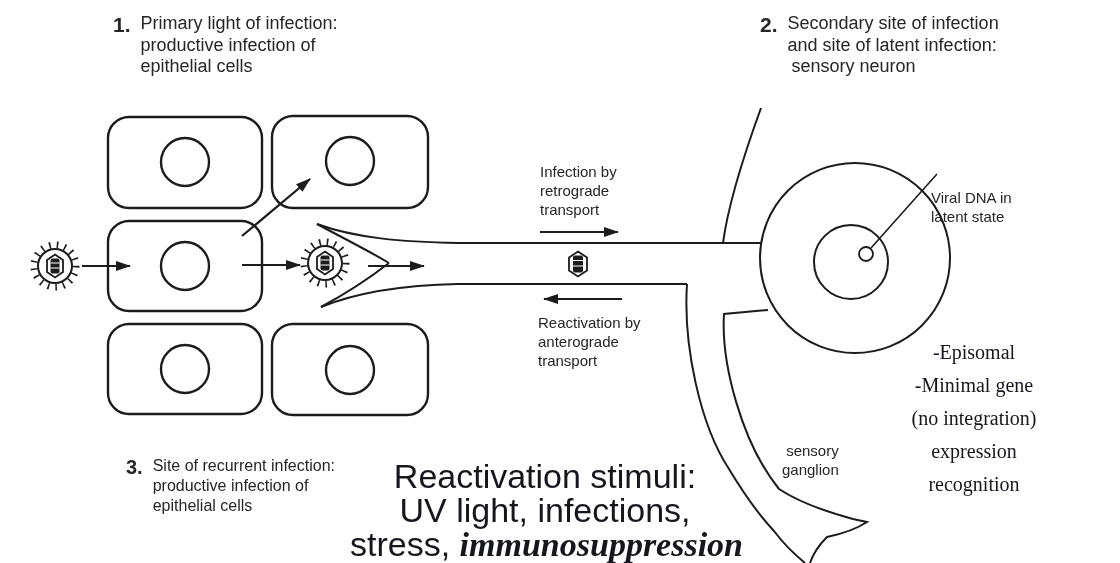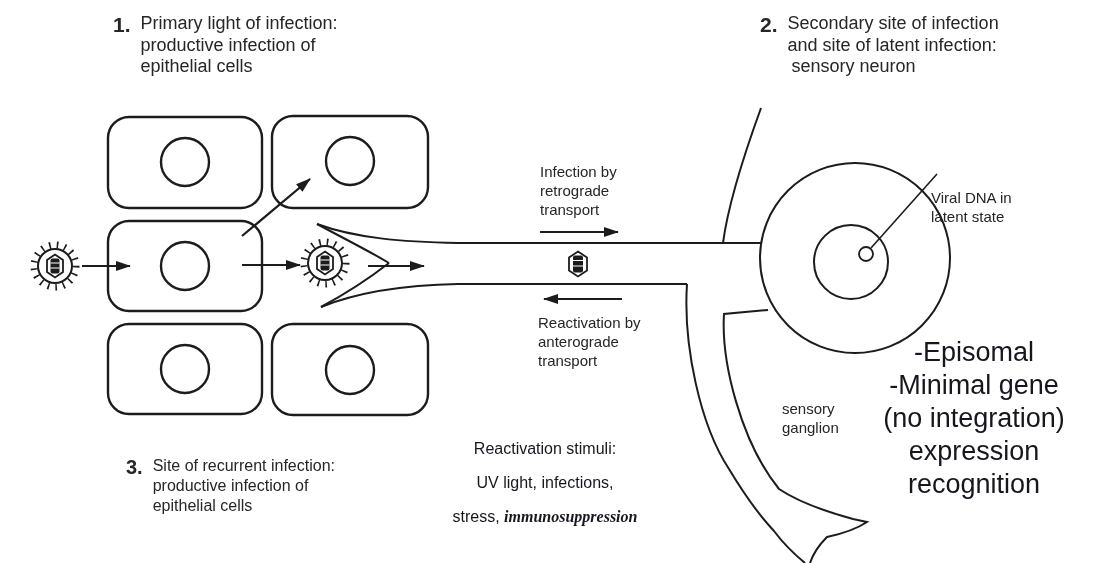--- a/index.html
+++ b/index.html
@@ -14,22 +14,22 @@
   .art .ln{stroke:var(--line,#1c1c1c);fill:none;}
   .label{position:absolute;color:var(--scan-text,#262626);white-space:nowrap;}
   .label .num{font-weight:bold;}
   .step{display:flex;gap:10px;}
   .step .num{font-size:21px;}
   .step .txt{font-size:18px;line-height:21.5px;}
   .step3 .num{font-size:20px;}
   .step3 .txt{font-size:16px;line-height:20px;}
   .small{font-size:15px;line-height:19px;}
   .overlay{position:absolute;color:var(--overlay-text,#16161f);text-align:center;white-space:nowrap;}
-  .stimuli{font-size:16px;line-height:34px;}
-  .latency{font-size:27px;line-height:33px;}
+  .stimuli{font-size:34px;line-height:34px;margin-top:27px;}
+  .latency{font-size:20px;line-height:33px;font-family:Liberation Serif, serif;}
   .emph{font-weight:bold;font-style:italic;font-family:Liberation Serif, serif;}
   .line{display:block;}
 </style>
 </head>
 <body>
 
 <div class="canvas">
 
   <svg class="art" viewBox="0 0 1120 563">
     <defs>
@@ -148,21 +148,21 @@
     <span class="line">Reactivation by</span>
     <span class="line">anterograde</span>
     <span class="line">transport</span>
   </div>
 
   <div class="label small" style="left:931px;top:160px;margin-top:28px;">
     <span class="line">Viral DNA in</span>
     <span class="line">latent state</span>
   </div>
 
-  <div class="label small" style="left:782px;top:399px;">
+  <div class="label small" style="left:782px;top:441px;text-align:right;">
     <span class="line">sensory</span>
     <span class="line">ganglion</span>
   </div>
 
   <div class="overlay stimuli" style="left:350px;top:432px;width:390px;">
     <span class="line">Reactivation stimuli:</span>
     <span class="line">UV light, infections,</span>
     <span class="line"><span>stress, </span><span class="emph">immunosuppression</span></span>
   </div>
 

